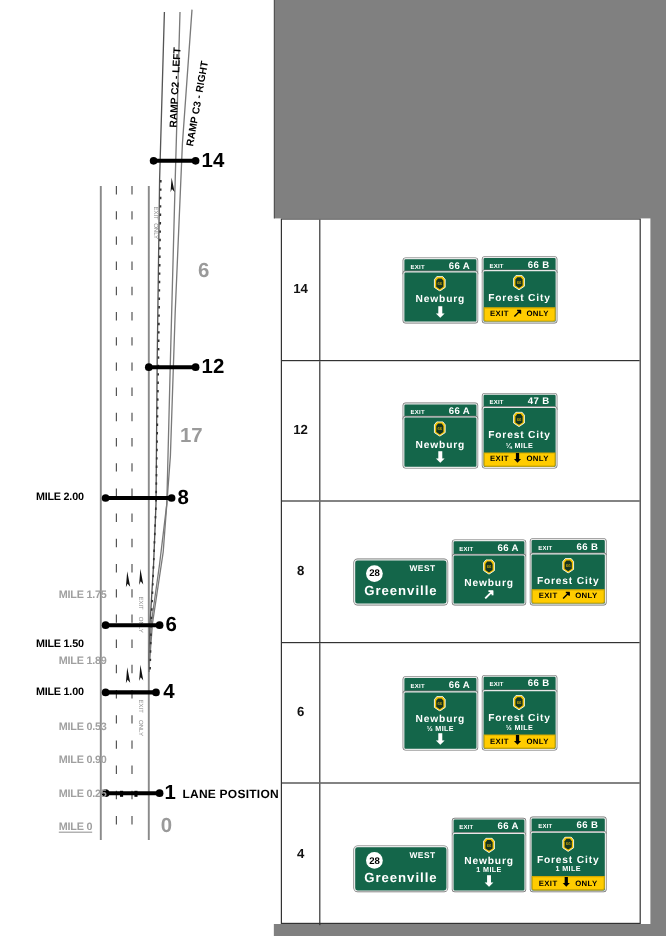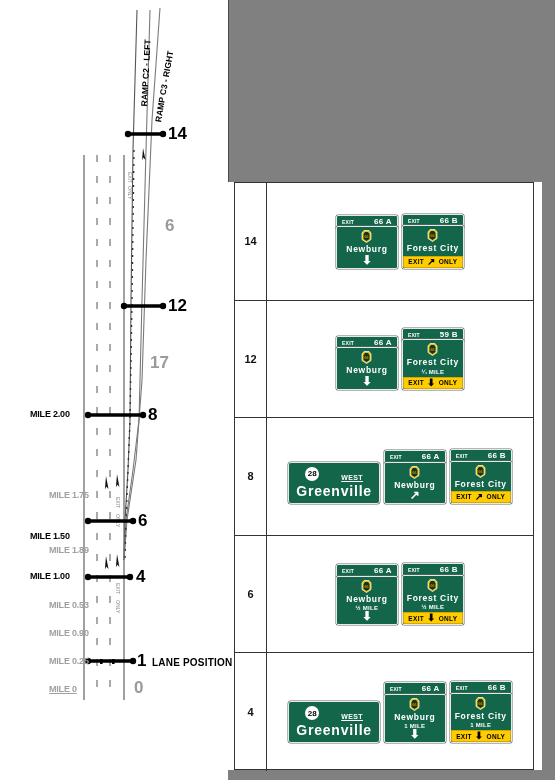--- a/index.html
+++ b/index.html
@@ -166,30 +166,30 @@
   .route-sign{
     background:#14664a;
     border:1.5px solid #e8e8e8;
     box-shadow:0 0 0 0.5px #6d6d6d;
     border-radius:3px;
     color:#fff;
     padding:4px 7px;
     display:flex;flex-direction:column;align-items:center;
     box-sizing:border-box;
   }
-  .route-top{display:flex;align-items:flex-end;gap:22px;text-decoration:underline;}
+  .route-top{display:flex;align-items:flex-start;gap:22px;}
   .route-circle{
     width:14px;height:14px;border-radius:50%;
     background:#fff;color:#000;
     font-size:8px;font-weight:bold;
     display:flex;align-items:center;justify-content:center;
     box-sizing:border-box;
   }
   .route-dir{font-size:7px;font-weight:bold;letter-spacing:0.4px;}
-  .route-dest{font-size:14px;font-weight:bold;letter-spacing:0.8px;margin-top:2px;}
+  .route-dest{font-size:11px;font-weight:bold;letter-spacing:0.8px;margin-top:2px;}
 </style>
 </head>
 <body>
 
 <div id="page">
 
   <div id="grey-panel"></div>
   <div id="grey-panel-right"></div>
   <div id="grey-bottom"></div>
 
@@ -336,21 +336,21 @@
                   <path d="M5 8 L8 4 L14 4 L17 8 L17 18 L11 22 L5 18 Z" fill="#15331f"></path>
                   <text x="11" y="15" text-anchor="middle" font-family="Liberation Sans, sans-serif" font-size="7" fill="#f2c200">66</text>
                 </svg>
                 <div class="dest">Newburg</div>
                 <div class="arrow-down">⬇</div>
               </div>
             </div>
             <div style="display: flex; flex-direction: column; align-items: flex-end;">
               <div class="exit-tab">
                 <span class="exit-word">EXIT</span>
-                <span class="exit-num">59 B</span>
+                <span class="exit-num">47 B</span>
               </div>
               <div class="guide-sign" style="margin-top: -1.5px; align-self: stretch;">
                 <svg class="shield" viewBox="0 0 22 26">
                   <path d="M2 6 L6 1 L16 1 L20 6 L20 19 L11 25 L2 19 Z" fill="#f2c200" stroke="#ffffff" stroke-width="1.4"></path>
                   <path d="M5 8 L8 4 L14 4 L17 8 L17 18 L11 22 L5 18 Z" fill="#15331f"></path>
                   <text x="11" y="15" text-anchor="middle" font-family="Liberation Sans, sans-serif" font-size="7" fill="#f2c200">66</text>
                 </svg>
                 <div class="dest">Forest City</div>
                 <div class="dist">¼ MILE</div>
                 <div class="exit-only">

